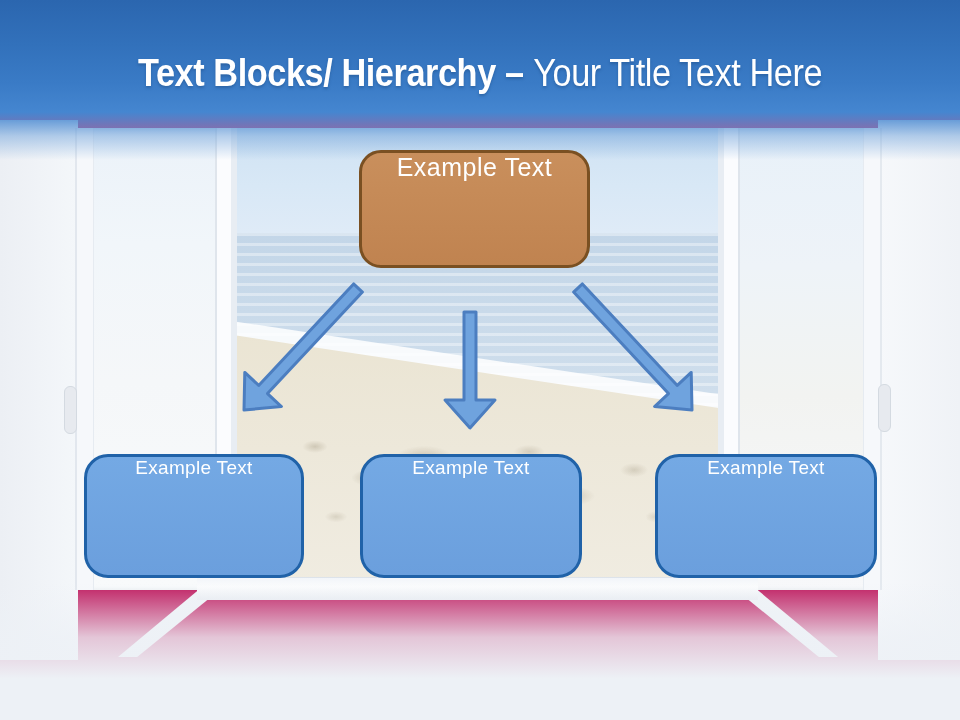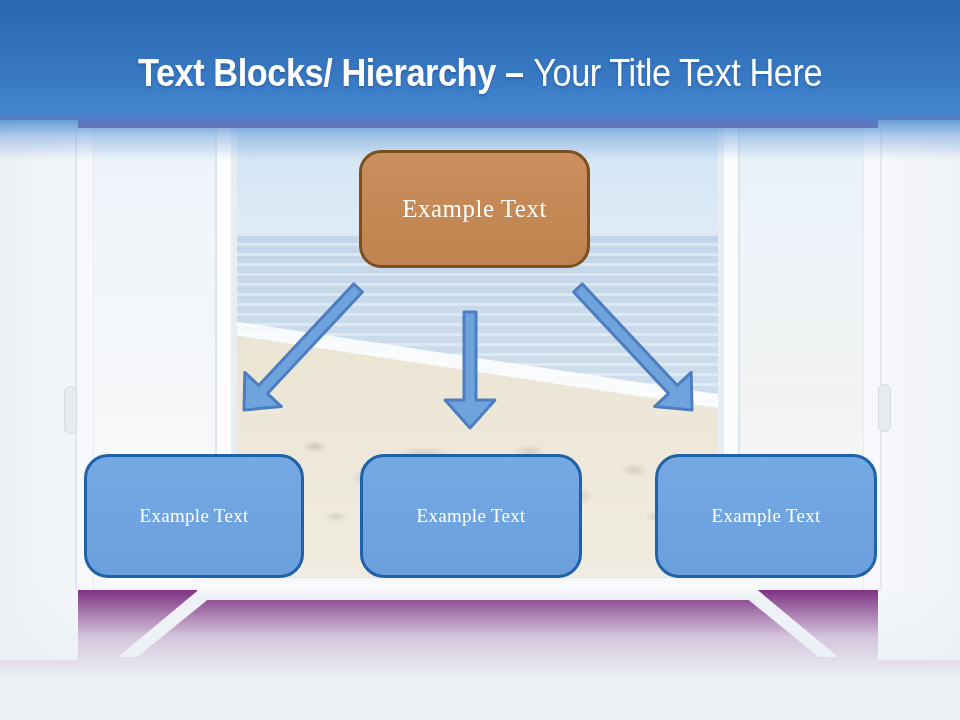--- a/index.html
+++ b/index.html
@@ -1,18 +1,18 @@
 <!DOCTYPE html>
 <html style="--header-top: #2B66AF; --header-bottom: #4586D0; --root-fill: #C08350; --root-border: #7A5022; --child-fill: #6B9FDD; --child-border: #2062A8; --arrow-fill: #6FA3DE; --arrow-border: #4C7EC0; --text: #FFFFFF;"><head>
 <meta charset="utf-8">
 <style>
   html,body{margin:0;padding:0;}
   body{width:960px;height:720px;overflow:hidden;background:#fff;
        font-family:"Liberation Sans",sans-serif;}
-  .slide{position:relative;width:960px;height:720px;overflow:hidden;background:#701a75;}
+  .slide{position:relative;width:960px;height:720px;overflow:hidden;background:#be185d;}
 
   
   .wall{position:absolute;top:120px;height:540px;}
   .wall.left{left:0;width:78px;background:linear-gradient(90deg,#eceff4,#f4f7fa);}
   .wall.right{left:878px;width:82px;background:linear-gradient(90deg,#f6f8fb,#eff2f6);}
 
   
   .view{position:absolute;left:233px;top:128px;width:489px;height:460px;overflow:hidden;}
   .sky{position:absolute;left:0;top:0;width:100%;height:105px;
        background:linear-gradient(180deg,#cfe2f3 0%,#d8e8f6 55%,#dfebf7 100%);}
@@ -79,22 +79,22 @@
   .title{position:absolute;left:0;top:47px;width:960px;height:52px;line-height:52px;
     text-align:center;color:#fff;font-size:39px;white-space:nowrap;
     transform:scaleX(.88);text-shadow:0 2px 3px rgba(20,60,110,.35);}
   .title .b{font-weight:700;margin-right:11px;letter-spacing:-.5px;}
   .title .r{font-weight:400;letter-spacing:-.5px;}
 
   
   .arrows{position:absolute;left:0;top:0;width:960px;height:720px;}
   .arrows polygon{fill:var(--arrow-fill,#6fa3de);stroke:var(--arrow-border,#4c7ec0);
     stroke-width:3;stroke-linejoin:round;}
-  .node{position:absolute;display:flex;align-items:center;justify-content:center;
-    color:var(--text,#fff);text-align:center;box-sizing:border-box;font-family:Liberation Serif, serif;}
+  .node{position:absolute;display:flex;align-items:flex-start;justify-content:center;
+    color:var(--text,#fff);text-align:center;box-sizing:border-box;}
   .node.root{left:359px;top:150px;width:231px;height:118px;border-radius:22px;
     background:linear-gradient(180deg,#c98f5c,var(--root-fill,#c08350));
     border:3px solid var(--root-border,#7a5022);font-size:25px;letter-spacing:.5px;}
   .node.child{top:454px;width:220px;height:124px;border-radius:24px;
     background:linear-gradient(180deg,#74a9e4,var(--child-fill,#6b9fdd));
     border:3px solid var(--child-border,#2062a8);font-size:19px;letter-spacing:.3px;}
   .node.c1{left:84px;}
   .node.c2{left:360px;width:222px;}
   .node.c3{left:655px;width:222px;}
 </style>

